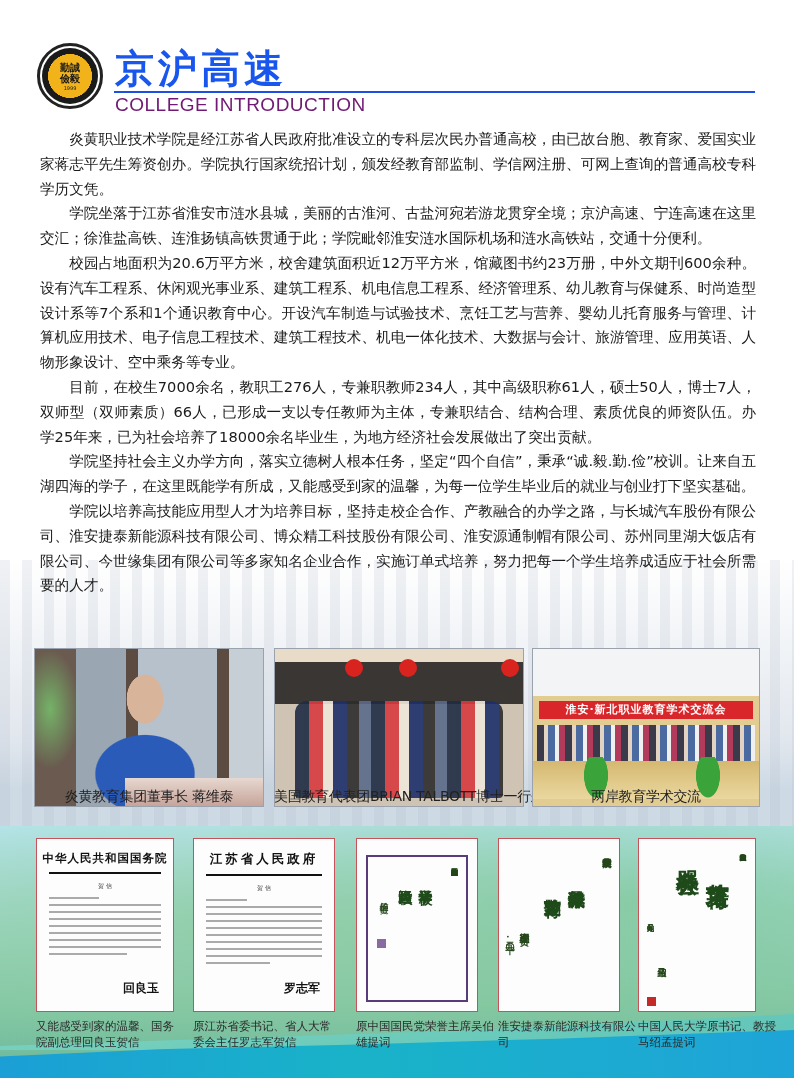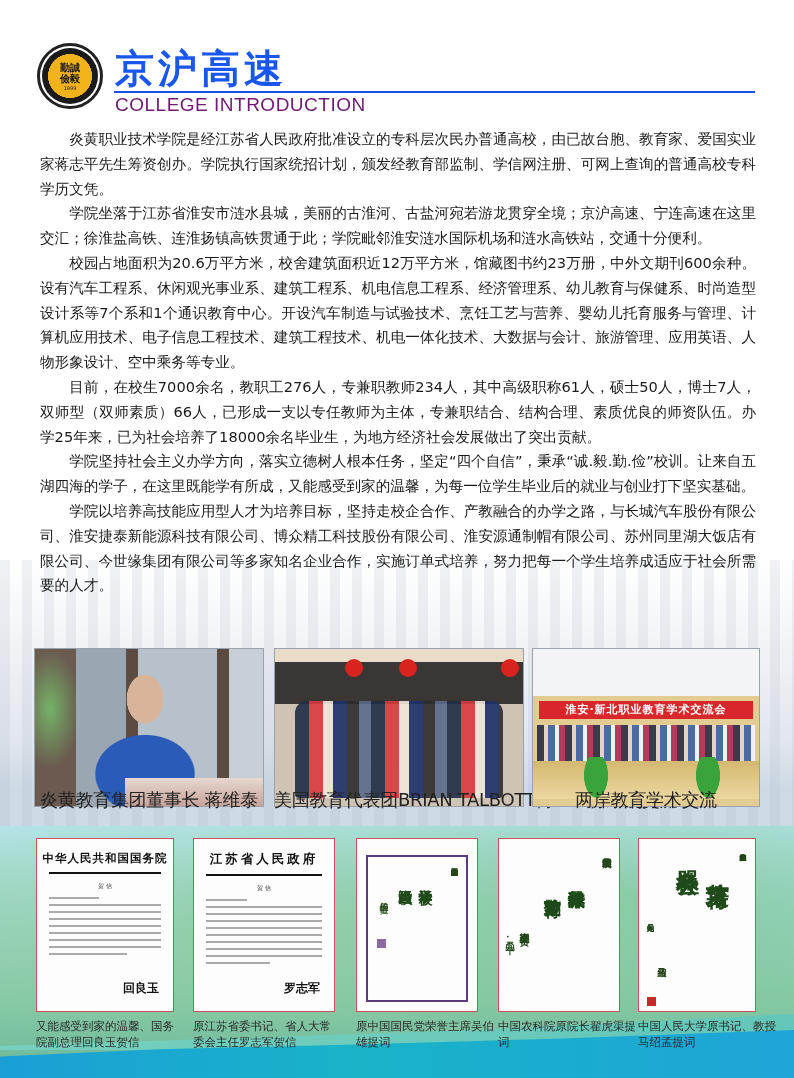--- a/index.html
+++ b/index.html
@@ -81,21 +81,21 @@
 
   
   .photo-row { position: absolute; top: 624px; left: 34px; width: 726px; height: 182px; }
   .photo {
     position: absolute; top: 0; height: 159px;
     border: 1px solid #9aa3ad;
     overflow: hidden;
     margin-top: 24px;
   }
   .photo-caption {
-    position: absolute; top: 164px; font-size: 18px; color: #222;
+    position: absolute; top: 164px; font-size: 14px; color: #222;
     text-align: center; white-space: nowrap; letter-spacing: -0.3px;
   }
   .ph1 { left: 0; width: 230px; background:
       radial-gradient(ellipse 30px 40px at 110px 50px, #d8b49a 0 60%, transparent 62%),
       radial-gradient(ellipse 70px 55px at 110px 125px, #2a5bb8 0 70%, transparent 72%),
       radial-gradient(ellipse 40px 80px at 15px 60px, rgba(120,200,110,0.8), transparent 75%),
       linear-gradient(90deg, #6a5a4f 0 18%, #9aa7b3 18% 40%, #5b4b40 40% 45%, #b6c1cb 45% 80%, #5b4b40 80% 85%, #c6ced6 85% 100%);
   }
   .ph1 .desk { position: absolute; left: 90px; bottom: 0; width: 140px; height: 28px; background: linear-gradient(180deg, #e6d8d0, #c7a49a); }
   .ph2 { left: 240px; width: 250px; background:
@@ -252,21 +252,21 @@
   </div>
   <div class="doc-caption" style="left:320px;">原中国国民党荣誉主席吴伯雄提词</div>
 
   <div class="doc-card" style="left:462px;width:122px;">
     <div class="calli-small" style="right:6px;top:12px;font-size:9px;font-weight:bold;">炎黄学院建校十周年</div>
     <div class="calli" style="right:30px;top:38px;font-size:17px;">诚毅泽桑梓</div>
     <div class="calli" style="right:54px;top:46px;font-size:17px;">勤俭育英才</div>
     <div class="calli-small" style="left:18px;top:86px;font-size:10px;font-weight:bold;">翟虎渠 贺</div>
     <div class="calli-small" style="left:4px;top:96px;font-size:9px;font-weight:bold;">二〇〇九.十</div>
   </div>
-  <div class="doc-caption" style="left:462px;">中国农科院原院长翟虎渠提词</div>
+  <div class="doc-caption" style="left:462px;">淮安捷泰新能源科技有限公司</div>
 
   <div class="doc-card" style="left:602px;width:118px;">
     <div class="calli-small" style="right:8px;top:10px;font-size:6.5px;font-weight:bold;">贺炎黄职业技术学院十周年校庆</div>
     <div class="calli" style="right:24px;top:26px;font-size:23px;line-height:26px;">培育英才</div>
     <div class="calli" style="right:54px;top:14px;font-size:23px;line-height:26px;">服务社会</div>
     <div class="calli-small" style="left:6px;top:80px;font-size:7px;font-weight:bold;">二〇〇九年九月</div>
     <div class="calli-small" style="left:16px;top:122px;font-size:9px;font-weight:bold;">马绍孟</div>
     <div class="seal" style="left:8px;top:158px;"></div>
   </div>
   <div class="doc-caption" style="left:602px;">中国人民大学原书记、教授马绍孟提词</div>

